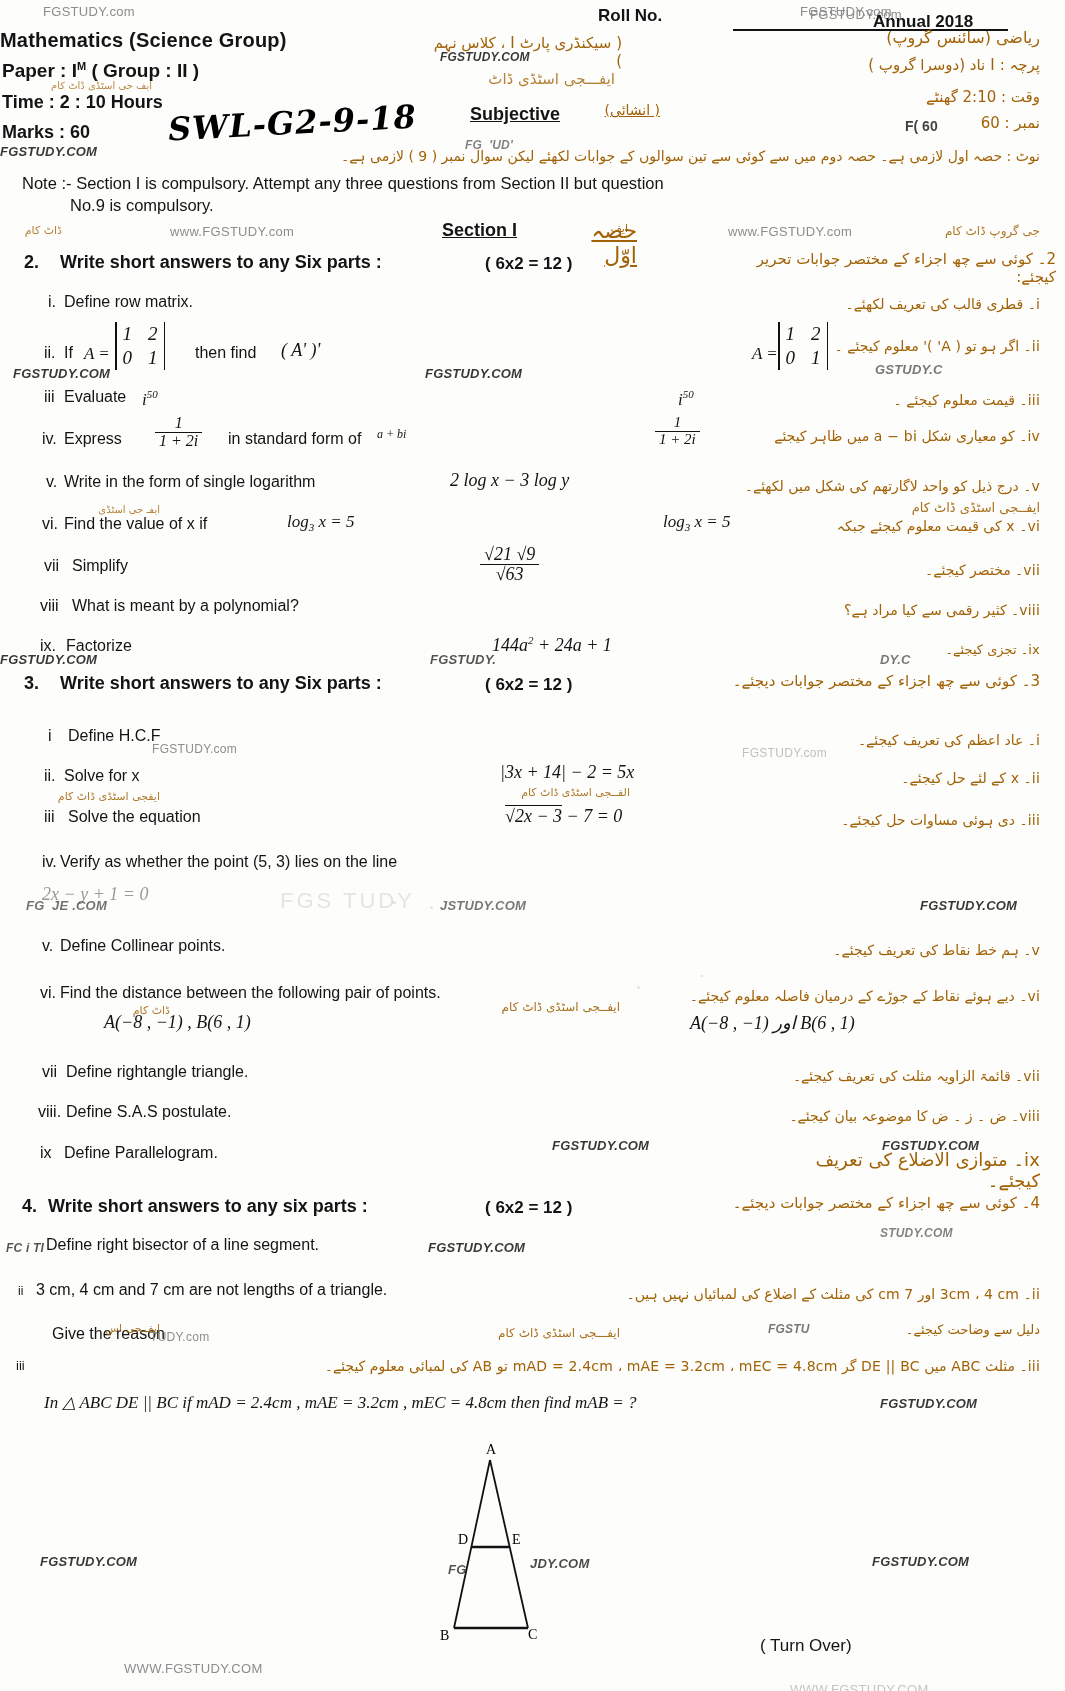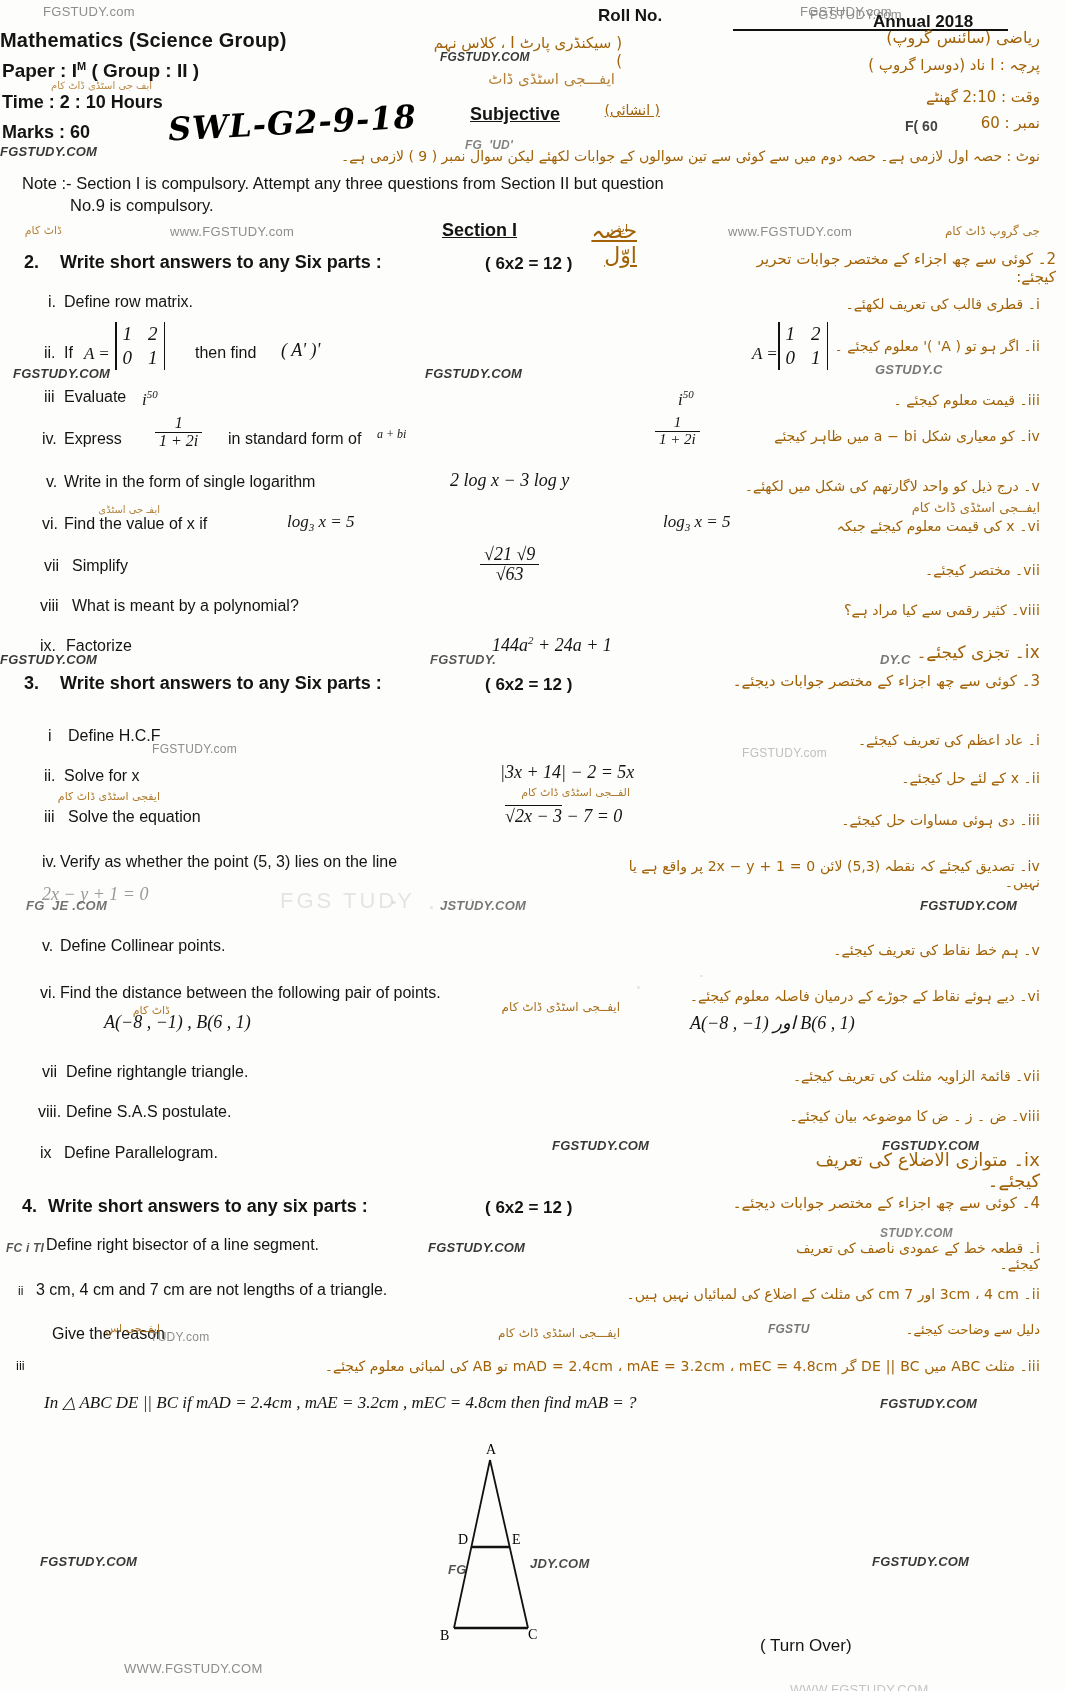--- a/index.html
+++ b/index.html
@@ -187,21 +187,21 @@
   </div>
   <div class="abs ur" style="left:860px;top:562px;width:180px;font-size:14px;">vii۔ مختصر کیجئے۔</div>
 
   <div class="abs en-l" style="left:40px;top:597px;font-size:16px;">viii</div>
   <div class="abs en-l" style="left:72px;top:597px;font-size:16px;">What is meant by a polynomial?</div>
   <div class="abs ur" style="left:810px;top:602px;width:230px;font-size:14px;">viii۔ کثیر رقمی سے کیا مراد ہے؟</div>
 
   <div class="abs en-l" style="left:40px;top:637px;font-size:16px;">ix.</div>
   <div class="abs en-l" style="left:66px;top:637px;font-size:16px;">Factorize</div>
   <div class="abs math" style="left:492px;top:634px;font-size:18px;">144a<sup style="font-size:11px;">2</sup> + 24a + 1</div>
-  <div class="abs ur" style="left:860px;top:642px;width:180px;font-size:17px;">ix۔ تجزی کیجئے۔</div>
+  <div class="abs ur" style="left:860px;top:642px;width:180px;font-size:13px;">ix۔ تجزی کیجئے۔</div>
   <div class="abs wm" style="left:0px;top:652px;font-size:13px;">FGSTUDY.COM</div>
   <div class="abs wm" style="left:430px;top:652px;font-size:13px;opacity:.75;">FGSTUDY.</div>
   <div class="abs wm" style="left:880px;top:652px;font-size:13px;opacity:.6;">DY.C</div>
 
   <div class="abs en" style="left:24px;top:673px;font-size:18px;">3.</div>
   <div class="abs en" style="left:60px;top:673px;font-size:18px;">Write short answers to any Six parts :</div>
   <div class="abs en" style="left:485px;top:675px;font-size:17px;">( 6x2 = 12 )</div>
   <div class="abs ur" style="left:710px;top:672px;width:330px;font-size:15px;">3۔ کوئی سے چھ اجزاء کے مختصر جوابات دیجئے۔</div>
 
   <div class="abs en-l" style="left:48px;top:727px;font-size:16px;">i</div>
@@ -220,21 +220,20 @@
   <div class="abs en-l" style="left:44px;top:808px;font-size:16px;">iii</div>
   <div class="abs en-l" style="left:68px;top:808px;font-size:16px;">Solve the equation</div>
   <div class="abs math" style="left:505px;top:805px;font-size:18px;">
     <span style="border-top:1.3px solid #111;padding-top:0px;display:inline-block;">√<span style="border-top:1.3px solid #111;">2x − 3</span></span> − 7 = 0
   </div>
   <div class="abs ur" style="left:800px;top:812px;width:240px;font-size:14px;">iii۔ دی ہوئی مساوات  حل کیجئے۔</div>
 
   <div class="abs en-l" style="left:42px;top:853px;font-size:16px;">iv.</div>
   <div class="abs en-l" style="left:60px;top:853px;font-size:16px;">Verify as whether the point (5, 3) lies on the line</div>
   <div class="abs math" style="left:42px;top:884px;font-size:18px;color:#9a9a9a;">2x − y + 1 = 0</div>
-  <div class="abs ur" style="left:620px;top:858px;width:420px;font-size:14px;">iv۔  تصدیق کیجئے کہ  نقطہ (5,3)  لائن  2x − y + 1 = 0  پر واقع ہے یا نہیں۔</div>
   <div class="abs wm" style="left:26px;top:898px;font-size:13px;opacity:.62;">FG&nbsp;&nbsp;JE&nbsp;.COM</div>
   <div class="abs wm" style="left:440px;top:898px;font-size:13px;opacity:.6;">JSTUDY.COM</div>
   <div class="abs wm" style="left:920px;top:898px;font-size:13px;">FGSTUDY.COM</div>
   <div class="abs wm-l" style="left:280px;top:888px;font-size:22px;opacity:.22;letter-spacing:3px;">FGS TUDY</div>
 
   <div class="abs en-l" style="left:42px;top:937px;font-size:16px;">v.</div>
   <div class="abs en-l" style="left:60px;top:937px;font-size:16px;">Define Collinear points.</div>
   <div class="abs ur" style="left:790px;top:942px;width:250px;font-size:14px;">v۔  ہم خط نقاط کی تعریف کیجئے۔</div>
 
   <div class="abs en-l" style="left:40px;top:984px;font-size:16px;">vi.</div>
@@ -261,21 +260,20 @@
 
   <div class="abs en" style="left:22px;top:1196px;font-size:18px;">4.</div>
   <div class="abs en" style="left:48px;top:1196px;font-size:18px;">Write short answers to any six parts :</div>
   <div class="abs en" style="left:485px;top:1198px;font-size:17px;">( 6x2 = 12 )</div>
   <div class="abs ur" style="left:710px;top:1194px;width:330px;font-size:15px;">4۔  کوئی سے چھ اجزاء کے مختصر جوابات دیجئے۔</div>
 
   <div class="abs wm" style="left:6px;top:1241px;font-size:12px;opacity:.75;">FC i TI</div>
   <div class="abs en-l" style="left:46px;top:1236px;font-size:16px;">Define right bisector of a line segment.</div>
   <div class="abs wm" style="left:428px;top:1240px;font-size:13px;">FGSTUDY.COM</div>
   <div class="abs wm" style="left:880px;top:1226px;font-size:12px;opacity:.55;">STUDY.COM</div>
-  <div class="abs ur" style="left:790px;top:1240px;width:250px;font-size:14px;">i۔  قطعہ خط کے عمودی ناصف کی تعریف کیجئے۔</div>
 
   <div class="abs en-l" style="left:18px;top:1284px;font-size:12px;">ii</div>
   <div class="abs en-l" style="left:36px;top:1281px;font-size:16px;">3 cm, 4 cm and 7 cm  are not lengths of a triangle.</div>
   <div class="abs ur" style="left:600px;top:1286px;width:440px;font-size:14px;">ii۔ 3cm ، 4 cm  اور  7 cm  کی مثلث کے اضلاع کی لمبائیاں نہیں ہیں۔</div>
   <div class="abs en-l" style="left:52px;top:1325px;font-size:16px;">Give the reason</div>
   <div class="abs wm-l" style="left:150px;top:1330px;font-size:12px;">TUDY.com</div>
   <div class="abs ur" style="left:820px;top:1322px;width:220px;font-size:13px;">دلیل سے وضاحت کیجئے۔</div>
   <div class="abs wm" style="left:768px;top:1322px;font-size:12px;opacity:.6;">FGSTU</div>
   <div class="abs ur" style="left:30px;top:1322px;width:130px;font-size:11px;opacity:.85;">ایفــجی اس</div>
   <div class="abs ur" style="left:450px;top:1326px;width:170px;font-size:12px;opacity:.9;">ایفـــجی اسٹڈی ڈاٹ کام</div>

